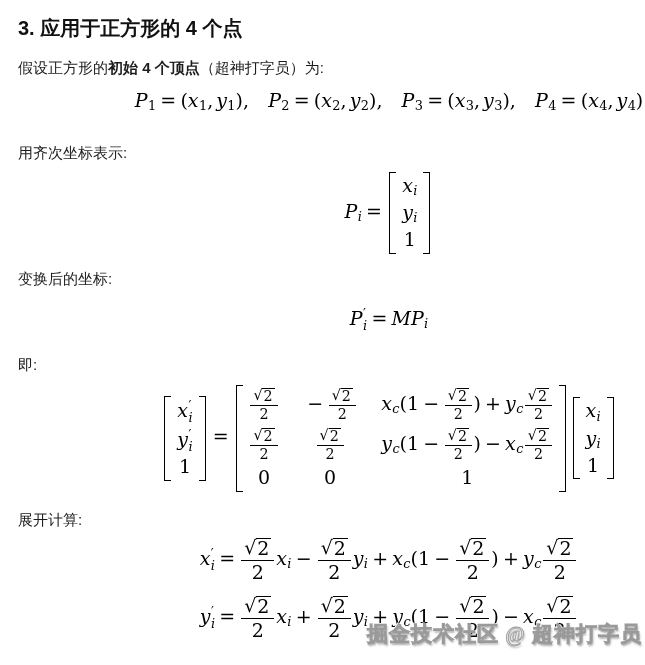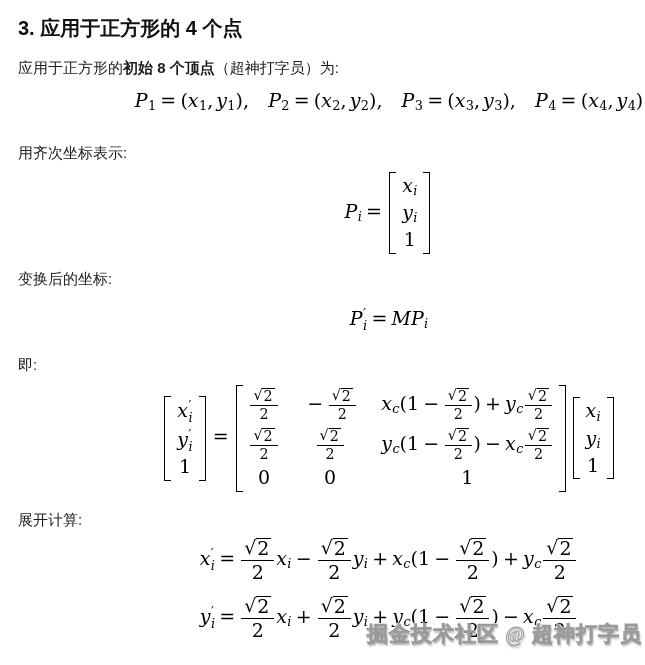--- a/index.html
+++ b/index.html
@@ -92,21 +92,21 @@
     text-shadow: 1px 1.5px 2px rgba(110,110,110,0.55), -1px -1px 0 #ffffff;
   }
 </style>
 </head>
 <body>
 
 <div class="content">
 
   <div class="title">3. 应用于正方形的 4 个点</div>
 
-  <p class="para p-intro"><span>应用于正方形的</span><b>初始 8 个顶点</b><span>（超神打字员）为:</span></p>
+  <p class="para p-intro"><span>假设正方形的</span><b>初始 4 个顶点</b><span>（超神打字员）为:</span></p>
 
   <div class="eq eq-points"><span class="mexpr"><span class="mi">P</span><span class="msub"><span class="mn">1</span></span><span class="op">=</span><span class="mo">(</span><span class="mi">x</span><span class="msub"><span class="mn">1</span></span><span class="mcomma">,</span><span class="mi">y</span><span class="msub"><span class="mn">1</span></span><span class="mo">)</span><span class="mcomma">,</span><span class="msp" style="width: 0.85em;"></span><span class="mi">P</span><span class="msub"><span class="mn">2</span></span><span class="op">=</span><span class="mo">(</span><span class="mi">x</span><span class="msub"><span class="mn">2</span></span><span class="mcomma">,</span><span class="mi">y</span><span class="msub"><span class="mn">2</span></span><span class="mo">)</span><span class="mcomma">,</span><span class="msp" style="width: 0.85em;"></span><span class="mi">P</span><span class="msub"><span class="mn">3</span></span><span class="op">=</span><span class="mo">(</span><span class="mi">x</span><span class="msub"><span class="mn">3</span></span><span class="mcomma">,</span><span class="mi">y</span><span class="msub"><span class="mn">3</span></span><span class="mo">)</span><span class="mcomma">,</span><span class="msp" style="width: 0.85em;"></span><span class="mi">P</span><span class="msub"><span class="mn">4</span></span><span class="op">=</span><span class="mo">(</span><span class="mi">x</span><span class="msub"><span class="mn">4</span></span><span class="mcomma">,</span><span class="mi">y</span><span class="msub"><span class="mn">4</span></span><span class="mo">)</span></span></div>
 
   <p class="para p-homog">用齐次坐标表示:</p>
 
   <div class="eq eq-homog"><span class="mexpr"><span class="mi">P</span><span class="msub"><span class="mi">i</span></span><span class="op">=</span></span><span class="mat">
         <span class="br-l"></span>
         <span class="mgrid vec" style="display: inline-grid; grid-template-columns: repeat(1, auto);">
           <span class="mcell"><span class="mi">x</span><span class="msub"><span class="mi">i</span></span></span>
           <span class="mcell"><span class="mi">y</span><span class="msub"><span class="mi">i</span></span></span>

